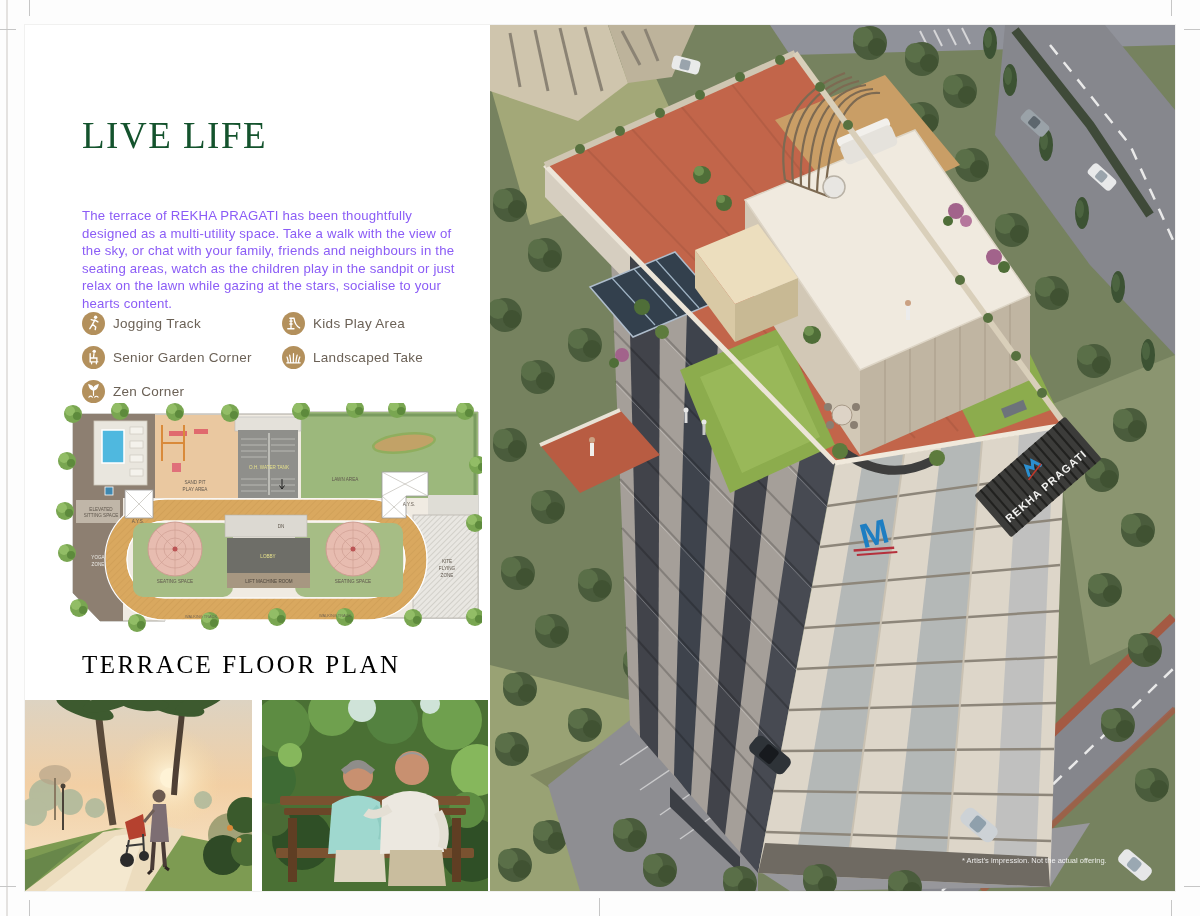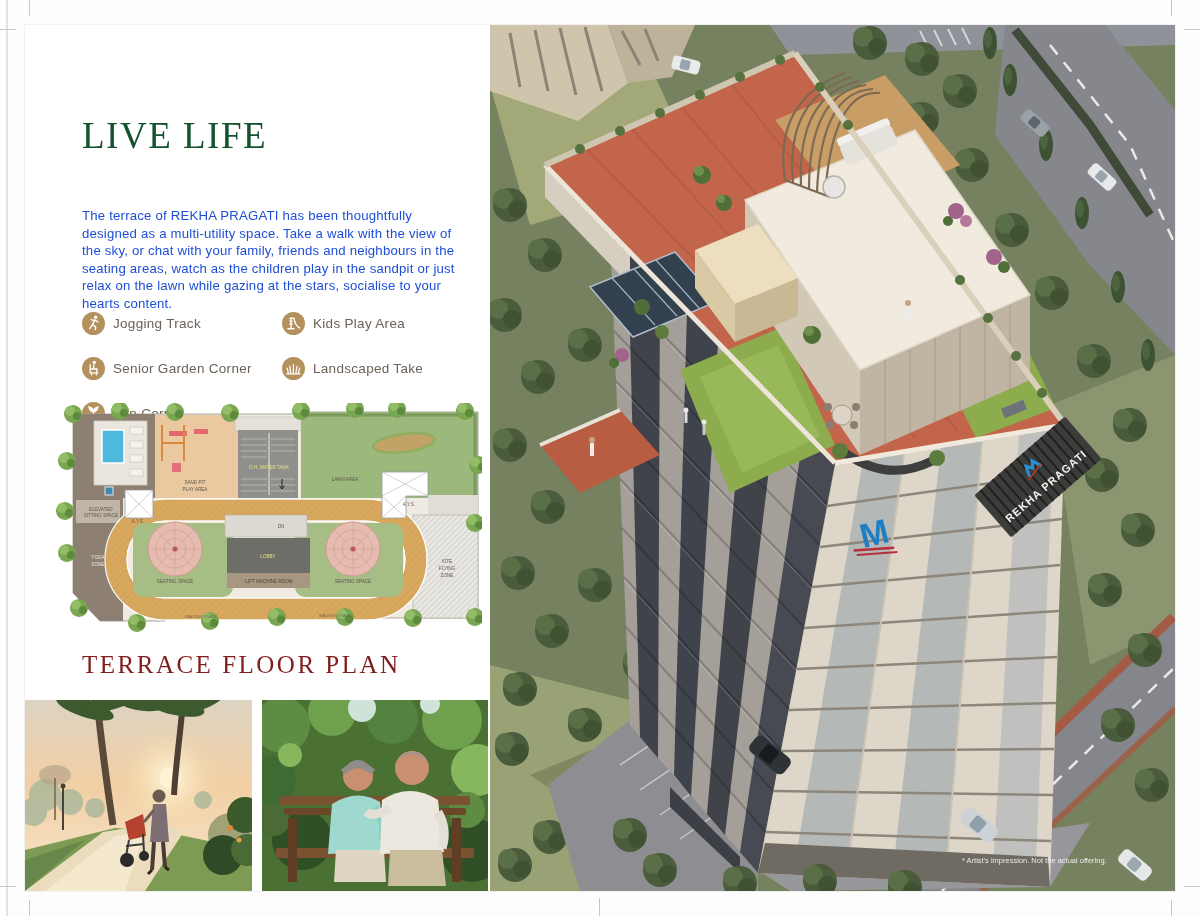--- a/index.html
+++ b/index.html
@@ -14,35 +14,35 @@
     box-shadow:0 0 0 1px #f1f1f0;
   }
   .left-col{position:absolute;left:0;top:0;width:465px;height:866px;}
   .headline{
     position:absolute;left:57px;top:88px;margin:0;
     font-family:"Liberation Serif", serif;font-weight:500;
     font-size:37px;line-height:1.22;color:#14532d;letter-spacing:1.5px;
   }
   .intro{
     position:absolute;left:57px;top:182px;width:375px;margin:0;
-    font-size:13.2px;line-height:17.6px;color:#1d4ed8;letter-spacing:.2px;
+    font-size:13.2px;line-height:17.6px;color:#8b5cf6;letter-spacing:.2px;
   }
   .amenities{
     position:absolute;left:57px;top:283px;width:390px;
     display:grid;grid-template-rows:repeat(3,30px);grid-auto-flow:column;
-    grid-template-columns:200px 190px;align-items:center;row-gap:15px;
+    grid-template-columns:200px 190px;align-items:center;row-gap:4px;
   }
   .amenity{display:flex;align-items:center;gap:8px;}
   .amenity svg{width:23px;height:23px;flex:0 0 23px;}
   .amenity span{font-size:13.5px;color:#6b6156;letter-spacing:.3px;}
   .plan-svg{position:absolute;left:20px;top:378px;width:437px;height:229px;}
   .plan-title{
     position:absolute;left:57px;top:626px;margin:0;
     font-family:"Liberation Serif", serif;font-weight:500;
-    font-size:25px;color:#7f1d1d;letter-spacing:2.5px;
+    font-size:25px;color:#000000;letter-spacing:2.5px;
   }
   .photo{position:absolute;top:675px;height:191px;}
   .photo.p1{left:0;width:227px;}
   .photo.p2{left:237px;width:226px;}
   .photo svg{width:100%;height:100%;display:block;}
   .render-svg{position:absolute;left:465px;top:0;width:685px;height:866px;}
   .plan-label{font-family:"Liberation Sans", sans-serif;fill:#5f574d;}
 </style>
 </head>
 <body>

